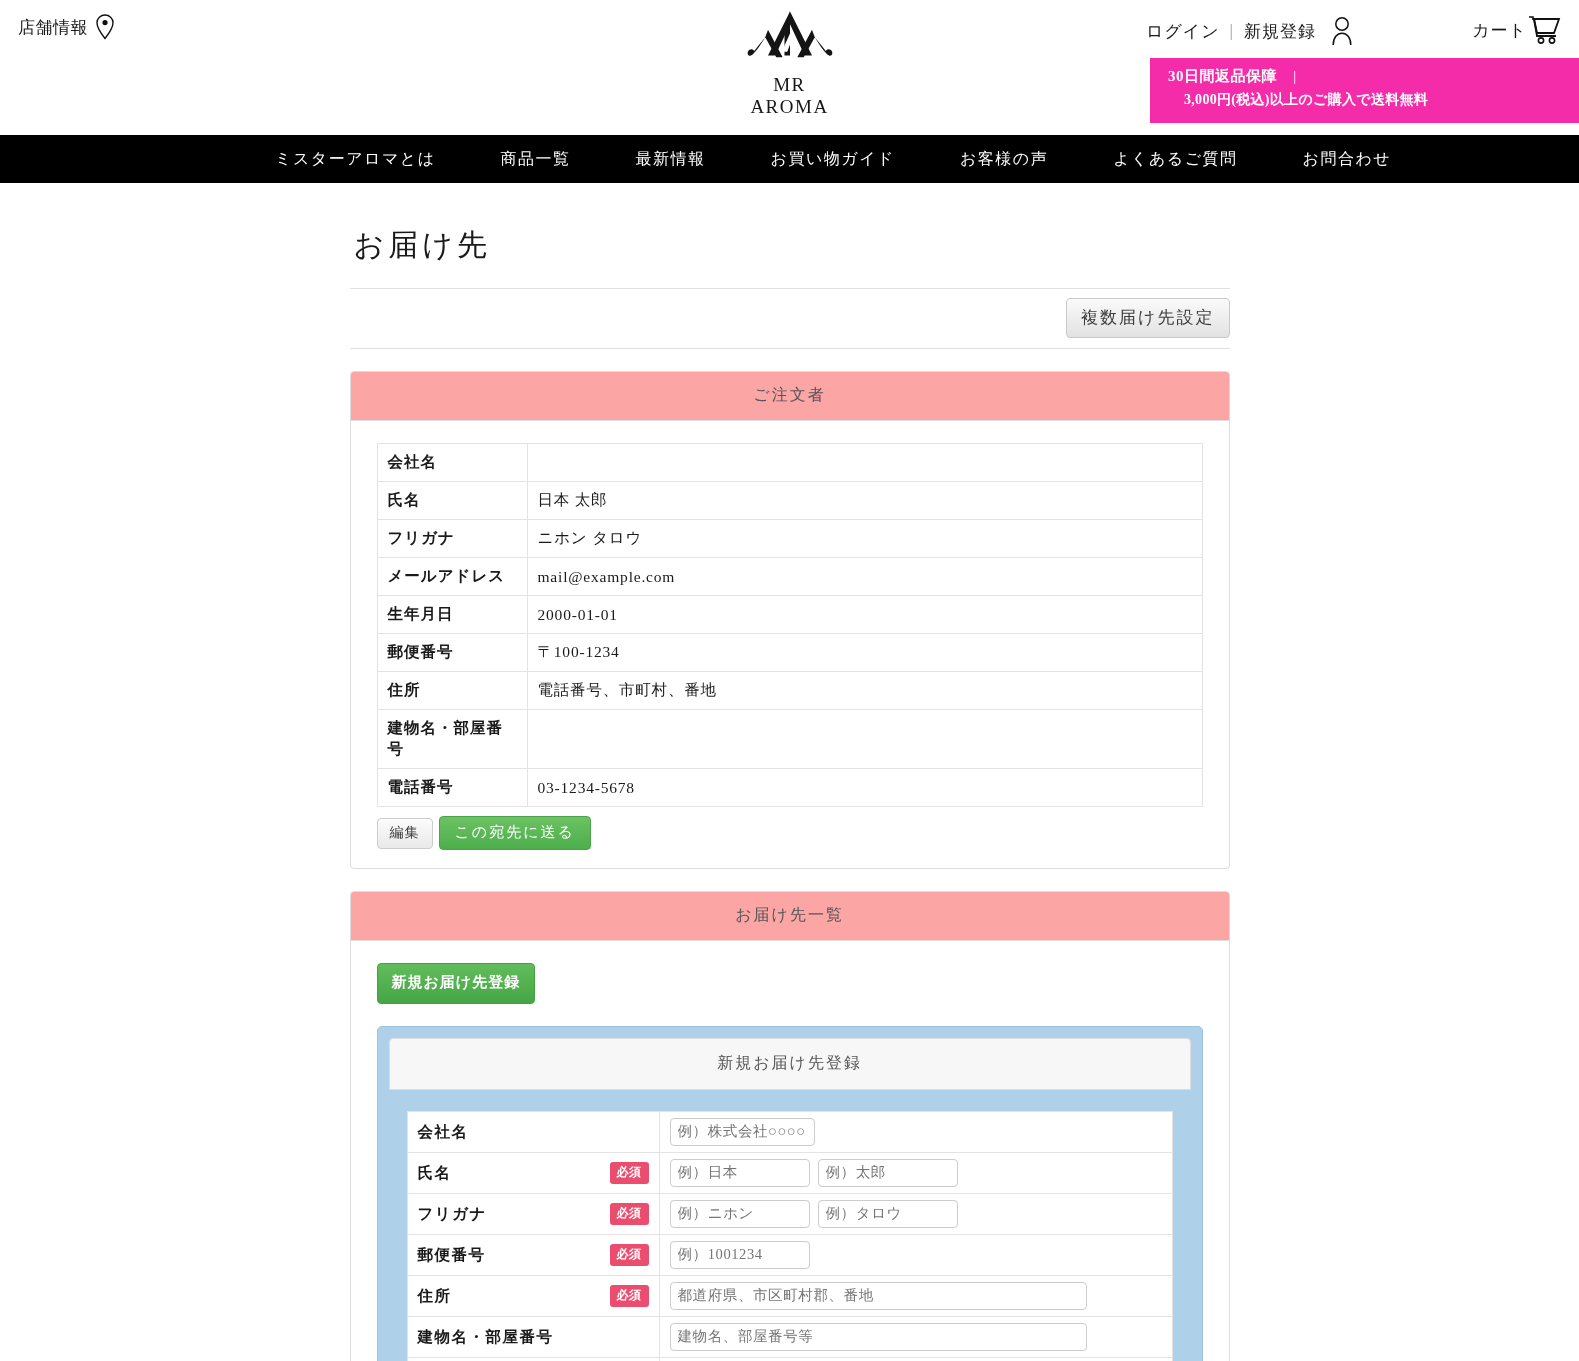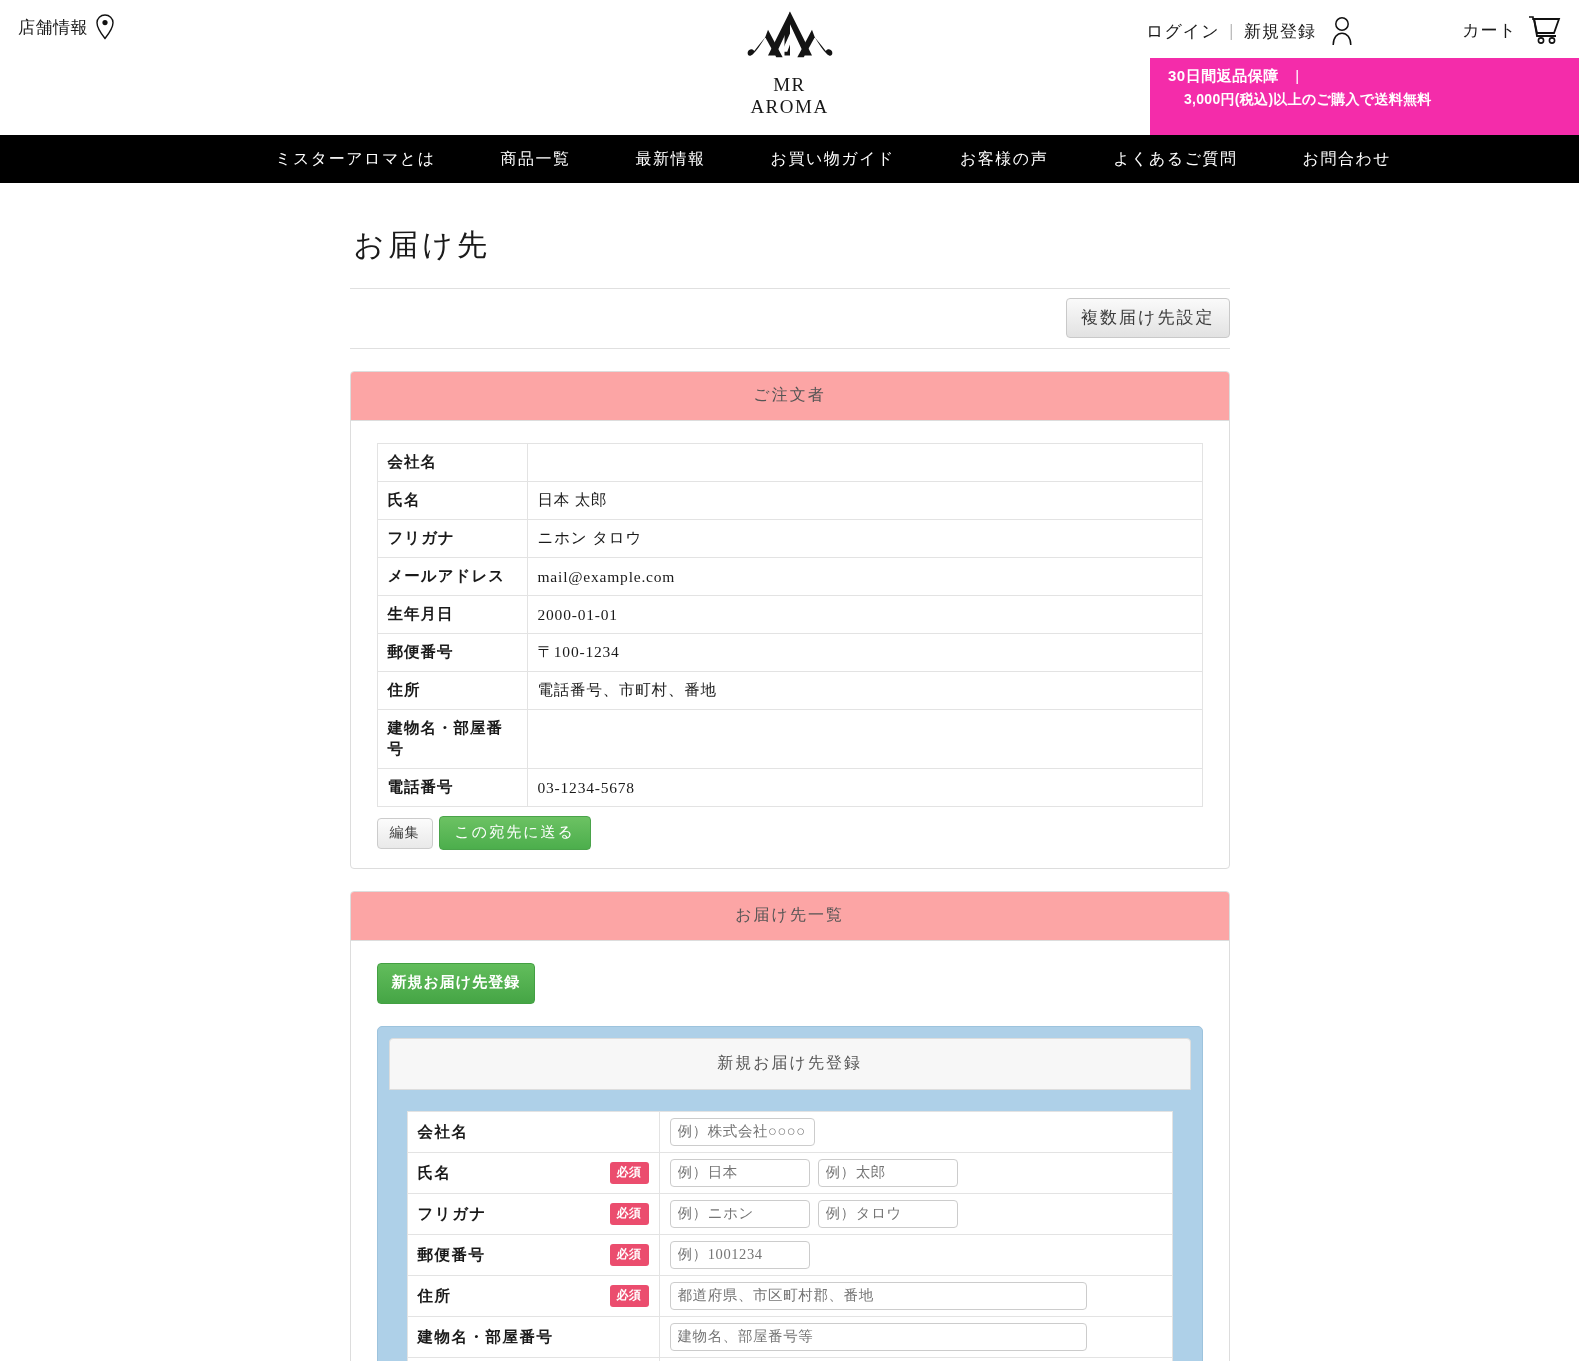--- a/index.html
+++ b/index.html
@@ -49,34 +49,34 @@
     display: flex; align-items: center; gap: 10px;
     font-size: 17px; color: #1a1a1a;
     letter-spacing: 1px;
   }
   .account-links .sep { color: #9a9a9a; font-weight: 300; }
   .person-icon { width: 24px; height: 30px; margin-left: 4px; }
 
   .cart-link {
     position: absolute;
     right: 18px; top: 14px;
-    display: flex; align-items: center; gap: 10px;
+    display: flex; align-items: center; 
     font-size: 17px; color: #1a1a1a;
     letter-spacing: 1px;
   }
   .cart-icon { width: 34px; height: 32px; }
 
   .promo-banner {
     position: absolute;
     right: 0; top: 58px;
-    width: 429px; height: 77px;
+    width: 429px; height: 65px;
     background: #f42caa;
     color: #ffffff;
     padding: 9px 0 0 18px;
-    font-family: Liberation Sans, sans-serif;
+    font-family: Liberation Serif, serif;
   }
   .promo-line1 { font-size: 15px; font-weight: bold; letter-spacing: 0.5px; }
   .promo-line1 .bar { color: #ffffff; font-weight: 300; margin-left: 12px; }
   .promo-line2 { font-size: 14px; font-weight: bold; letter-spacing: 0.3px; margin-top: 5px; padding-left: 16px;}
 
   
   .nav {
     background: #000000;
     height: 48px;
     display: flex;

